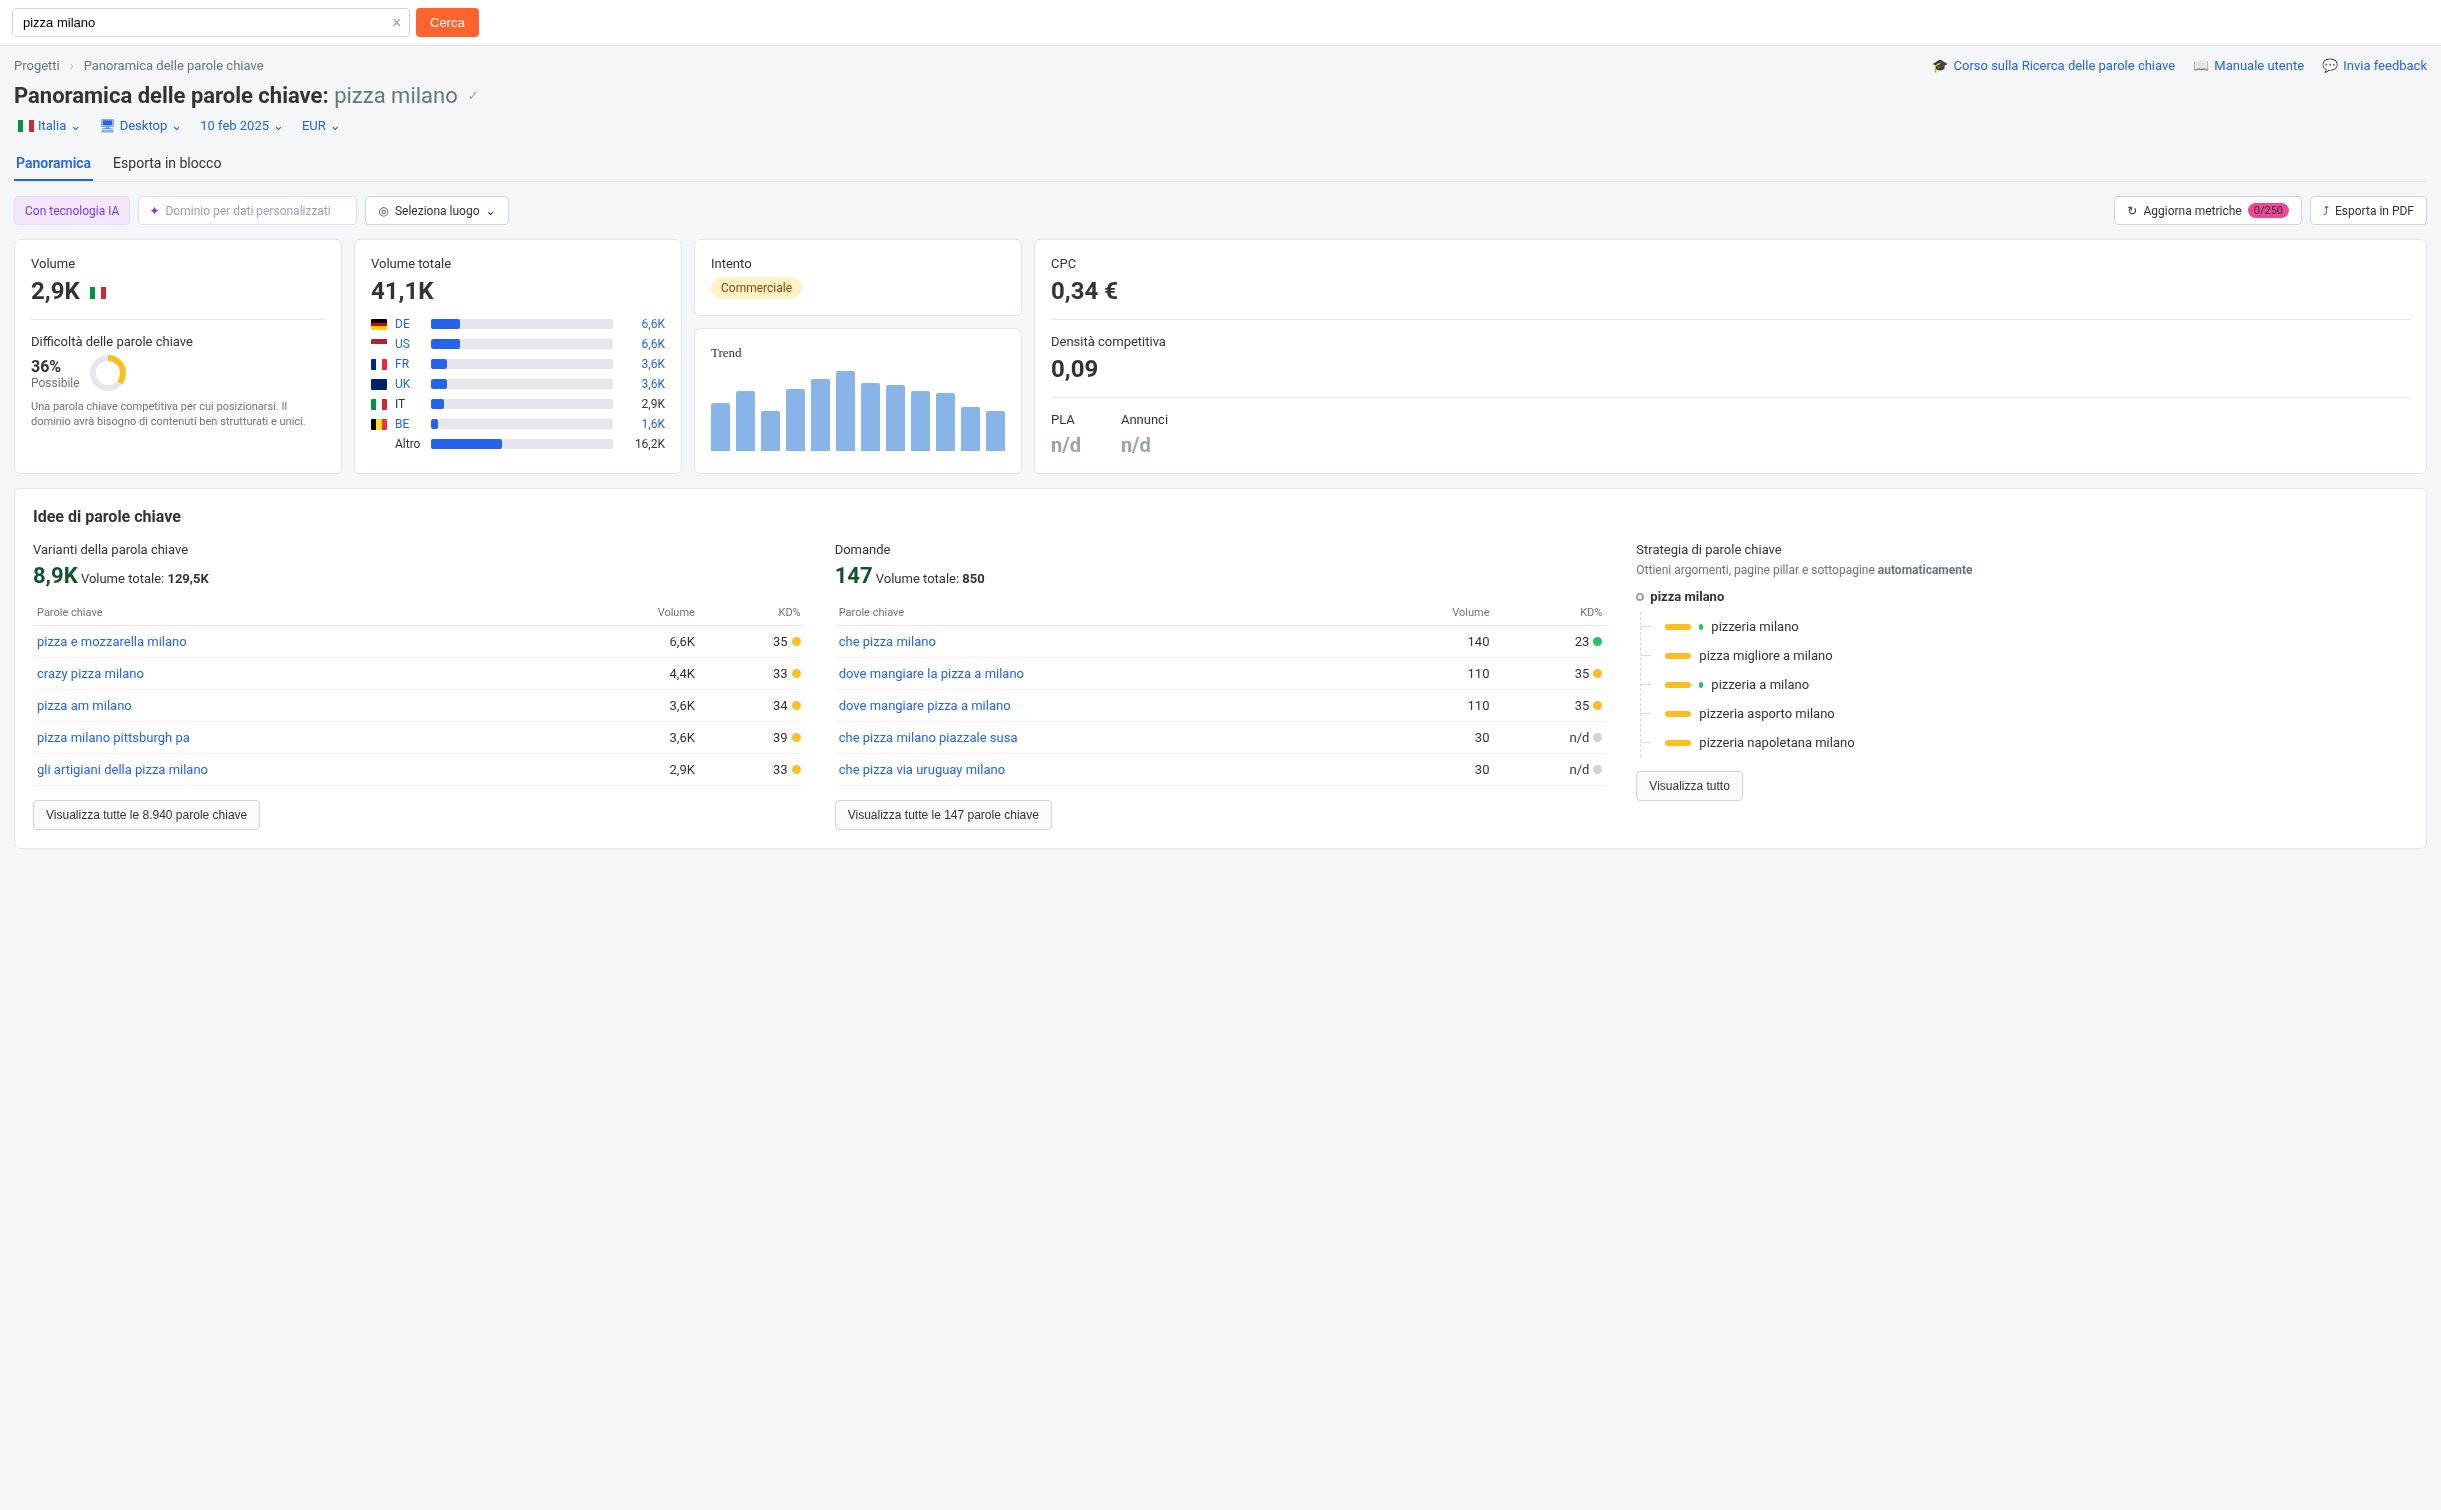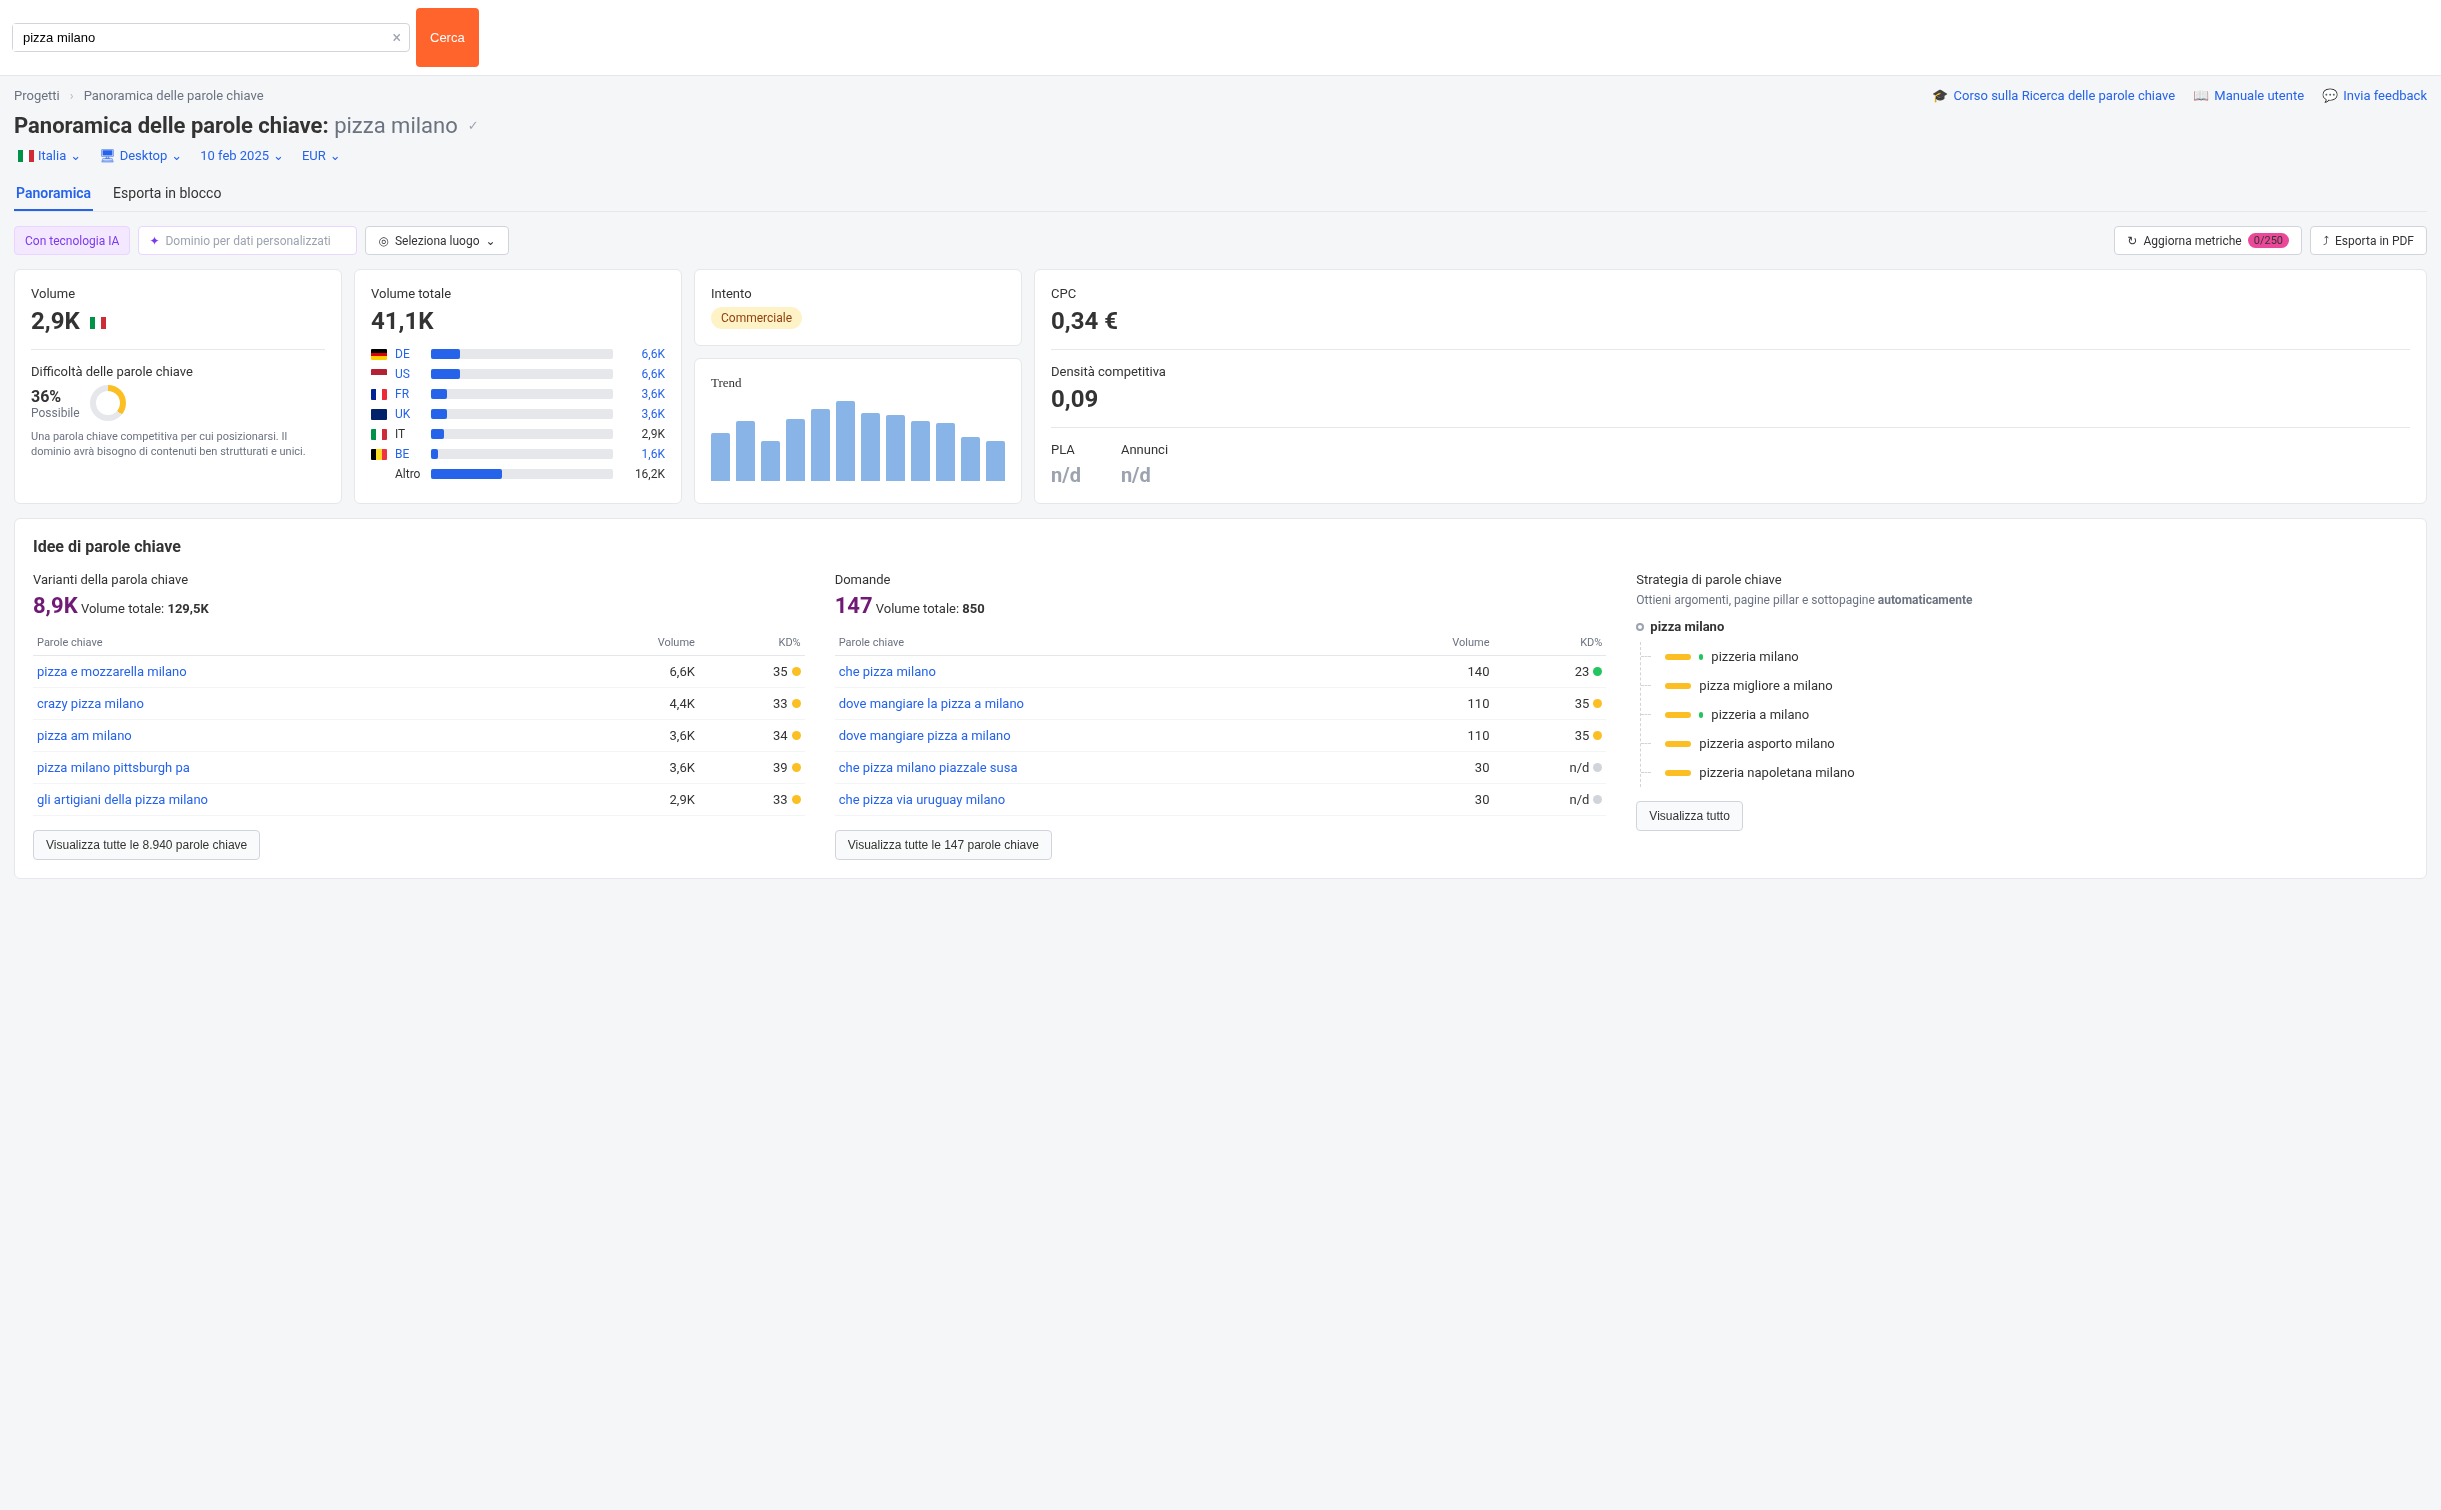--- a/index.html
+++ b/index.html
@@ -1,21 +1,21 @@
 <!DOCTYPE html>
 <html><head>
 <meta charset="utf-8">
 <style>
 * { margin: 0; padding: 0; box-sizing: border-box; }
 body { font-family: -apple-system, BlinkMacSystemFont, "Segoe UI", Roboto, sans-serif; background: #f5f6f8; color: #333; font-size: 13px; }
 .top-bar { background: #fff; padding: 8px 12px; display: flex; align-items: center; gap: 6px; border-bottom: 1px solid #e5e7eb; }
 .search-wrap { display: flex; align-items: center; border: 1px solid #d1d5db; border-radius: 4px; background: #fff; width: 398px; }
 .search-input { border: none; padding: 6px 10px; flex: 1; font-size: 13px; outline: none; }
 .clear-x { color: #9ca3af; padding: 0 8px; cursor: pointer; font-size: 16px; }
-.search-btn { background: #ff642d; color: #fff; border: none; padding: 22px 14px; border-radius: 4px; cursor: pointer; font-size: 13px; font-weight: 500; }
+.search-btn { background: #ff642d; color: #fff; border: none; padding: 7px 14px; border-radius: 4px; cursor: pointer; font-size: 13px; font-weight: 500; }
 .page { padding: 12px 14px; }
 .crumbs-row { display: flex; justify-content: space-between; align-items: center; margin-bottom: 10px; }
 .crumbs { display: flex; align-items: center; gap: 10px; color: #6b7280; }
 .crumbs .sep { color: #bbb; }
 .help-links { display: flex; gap: 18px; }
 .help-links a { color: #2563eb; text-decoration: none; display: flex; align-items: center; gap: 5px; }
 .title-row { display: flex; align-items: center; gap: 10px; margin-bottom: 10px; }
 .title-row h1 { font-size: 22px; font-weight: 700; }
 .title-row .kw { color: #6b7280; font-weight: 400; }
 .verify { color: #9ca3af; }
@@ -66,21 +66,21 @@
 .intent-badge { background: #fef3c7; color: #92400e; padding: 4px 10px; border-radius: 12px; font-size: 12px; display: inline-block; }
 .trend-chart { display: flex; align-items: flex-end; gap: 6px; height: 80px; margin-top: 10px; }
 .trend-bar { flex: 1; background: #89b4e8; border-radius: 2px 2px 0 0; }
 .cpc-row { display: flex; gap: 40px; margin-top: 12px; }
 .nd { font-size: 20px; font-weight: 700; color: #9ca3af; }
 .ideas-card { background: #fff; border: 1px solid #e5e7eb; border-radius: 6px; padding: 18px; }
 .ideas-title { font-size: 16px; font-weight: 700; margin-bottom: 16px; }
 .ideas-cols { display: flex; gap: 30px; }
 .ideas-col { flex: 1; }
 .ic-title { font-size: 13px; color: #333; margin-bottom: 6px; }
-.ic-big { font-size: 22px; font-weight: 700; color: #701a75; }
+.ic-big { font-size: 22px; font-weight: 700; color: #14532d; }
 .ic-sub { font-size: 13px; color: #333; }
 .ic-sub b { font-weight: 700; }
 .tbl { width: 100%; margin-top: 12px; border-collapse: collapse; }
 .tbl th { text-align: left; font-size: 11px; color: #6b7280; font-weight: 400; padding: 6px 4px; border-bottom: 1px solid #e5e7eb; }
 .tbl th:nth-child(2), .tbl th:nth-child(3), .tbl td:nth-child(2), .tbl td:nth-child(3) { text-align: right; }
 .tbl td { padding: 8px 4px; font-size: 13px; border-bottom: 1px solid #f3f4f6; }
 .tbl a { color: #2563eb; text-decoration: none; }
 .kd-dot { width: 9px; height: 9px; border-radius: 50%; display: inline-block; margin-left: 4px; }
 .dot-o { background: #fbbf24; }
 .dot-g { background: #22c55e; }

